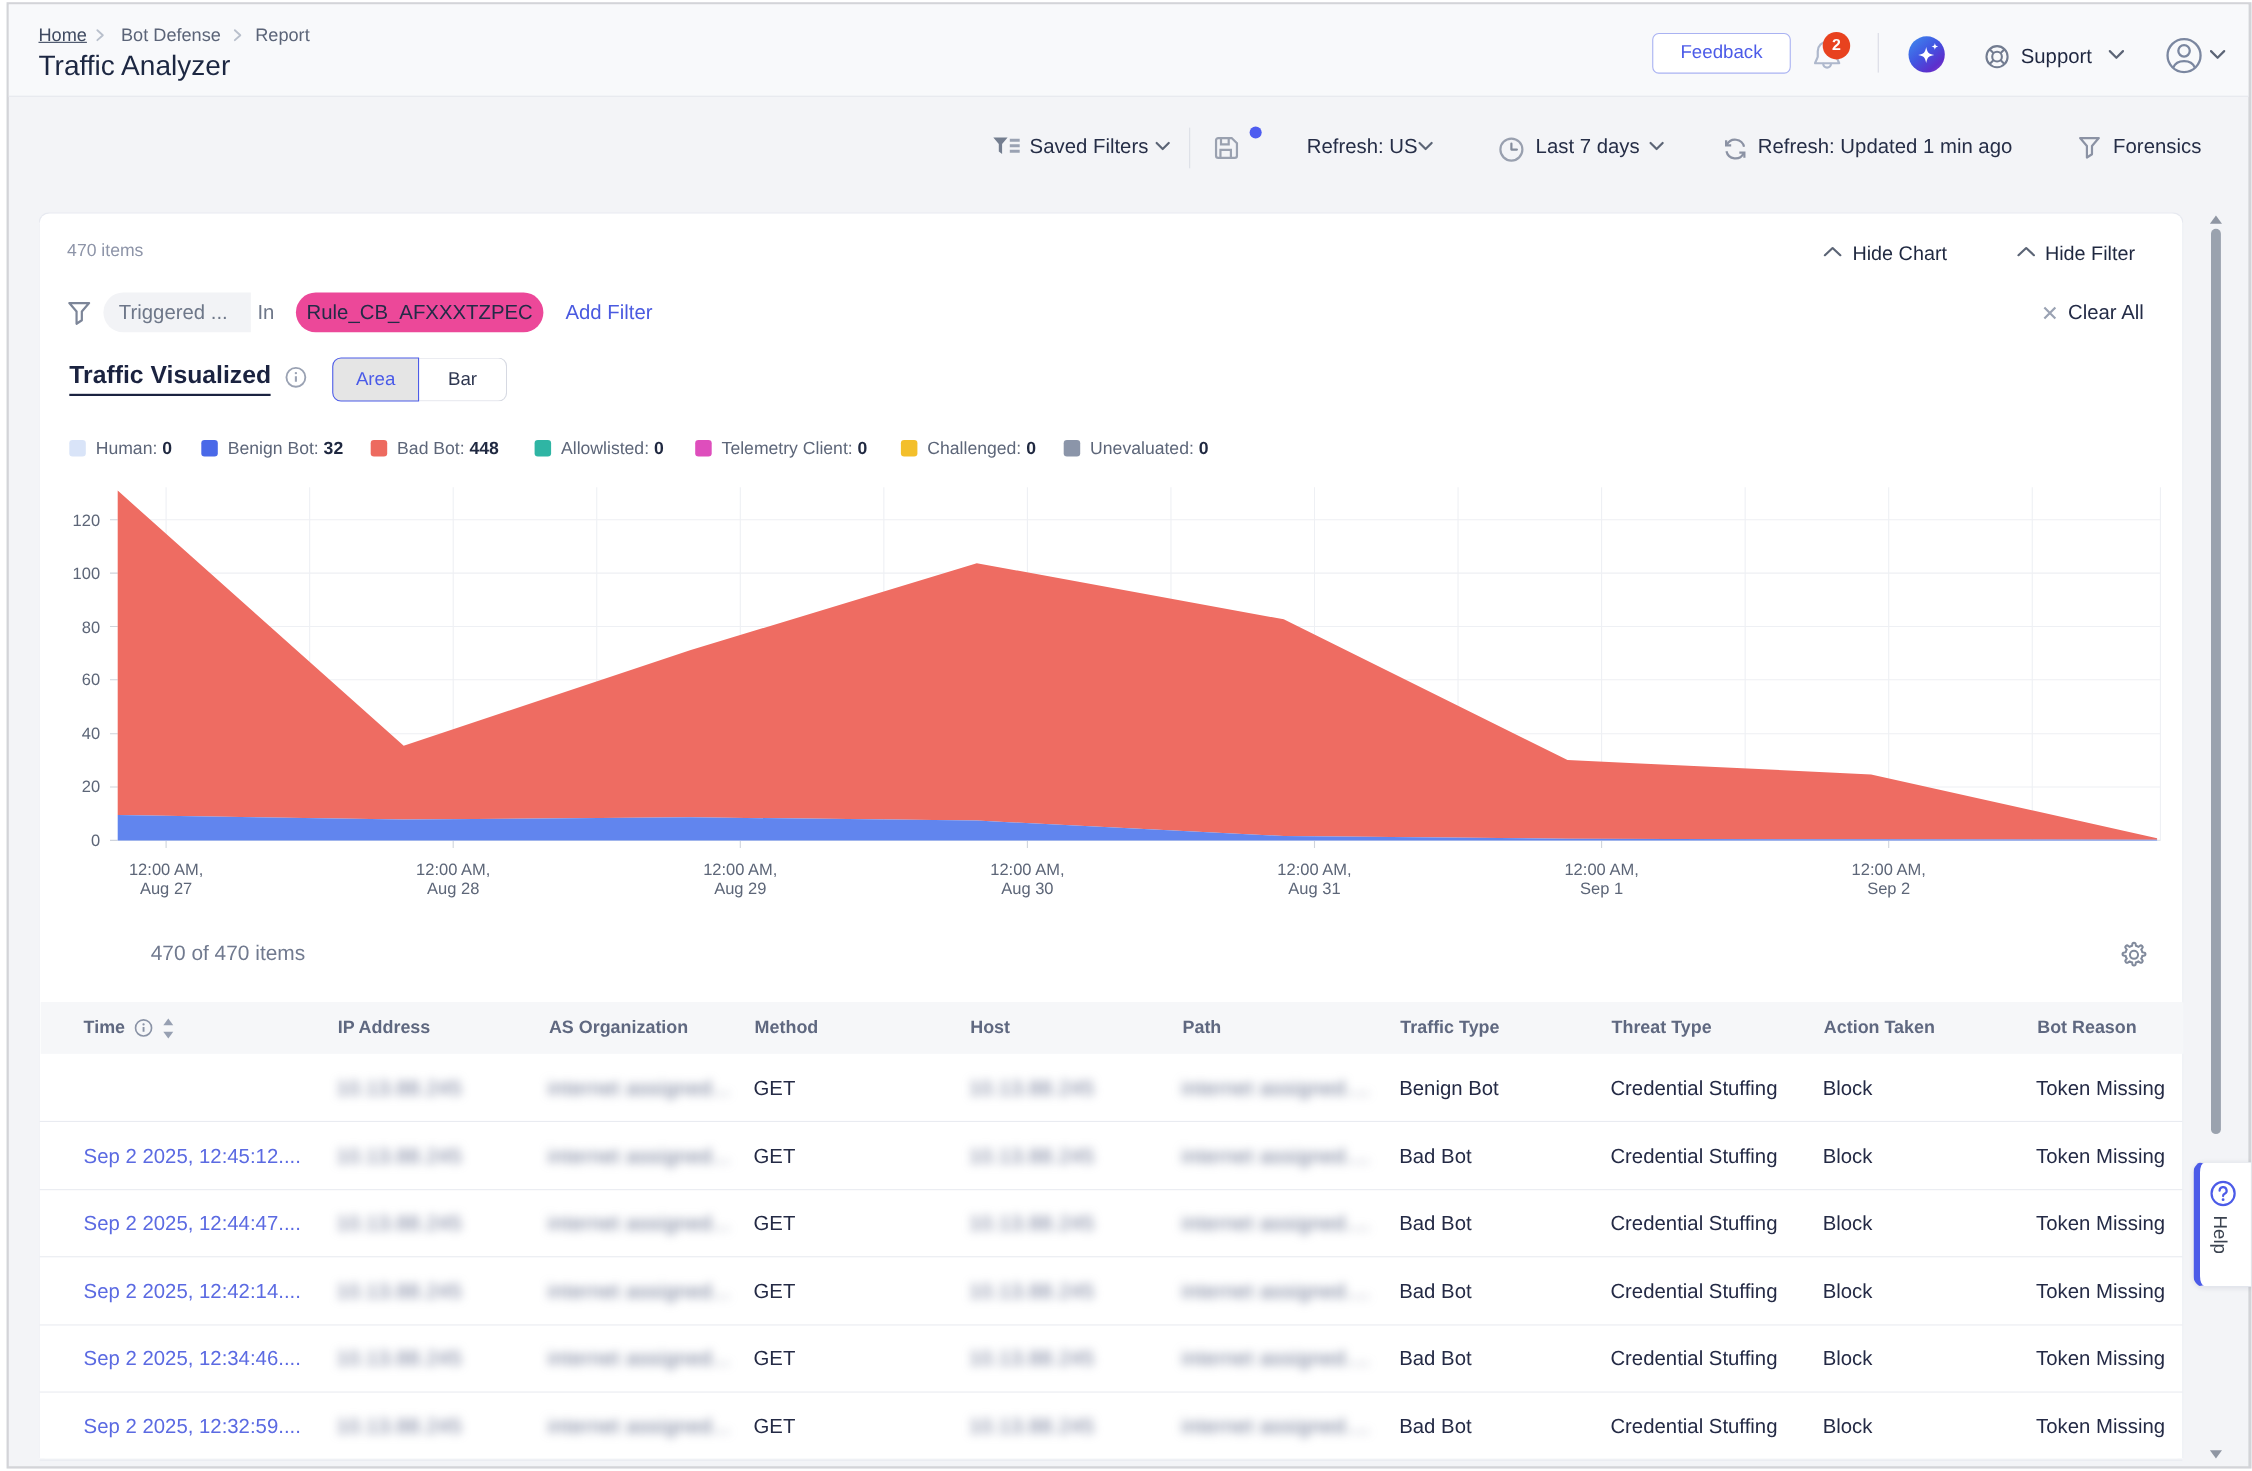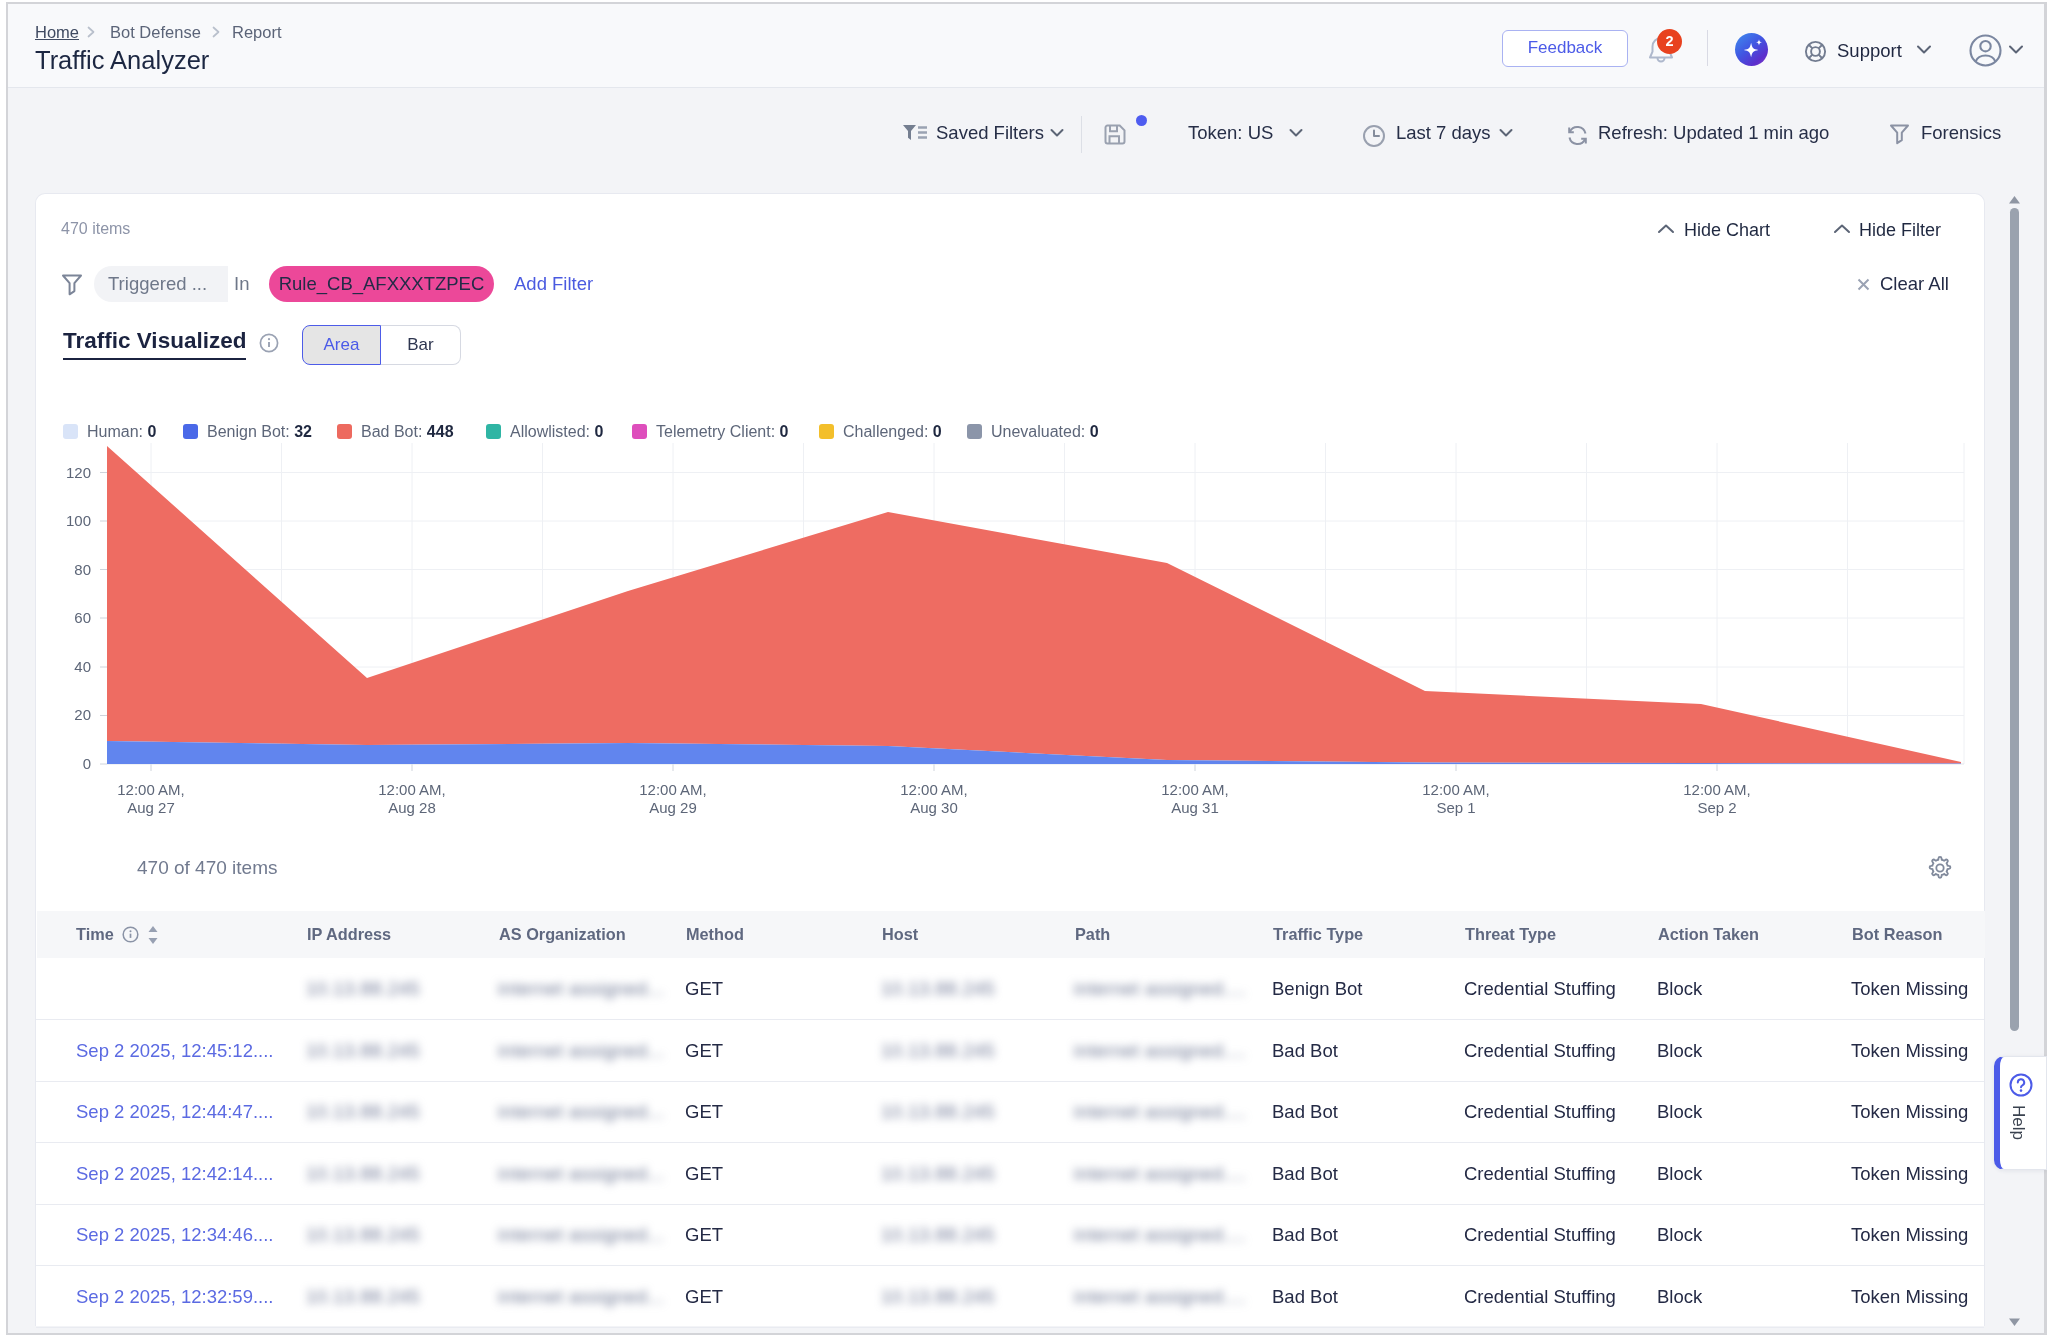--- a/index.html
+++ b/index.html
@@ -9,21 +9,21 @@
 #frame { position:absolute; left:6px; top:2px; width:2041px; height:1333px; border:2px solid #d3d4d8; border-right-width:3px; background:#f3f4f7; }
 #topbar { position:absolute; left:8px; top:4px; width:2036px; height:84px; background:#f8f9fb; border-bottom:1px solid #e4e7ed; }
 .crumb { position:absolute; top:19px; font-size:16.5px; color:#5b6478; }
 #title { position:absolute; left:27px; top:42px; font-size:25.5px; font-weight:500; color:#1c2742; }
 #fbbtn { position:absolute; left:1494px; top:26px; width:126px; height:37px; border:1.5px solid #a9b2f2; border-radius:6px; background:#fff; color:#4c5be8; font-size:17px; text-align:center; line-height:34px; }
 .tbtext { position:absolute; top:122px; font-size:18.5px; color:#262e47; }
 .tbdiv { position:absolute; width:1px; background:#dcdfe6; }
 #card { position:absolute; left:35px; top:193px; width:1950px; height:1133px; background:#fff; border:1px solid #e7e9f0; border-radius:10px; border-bottom:none; border-bottom-left-radius:0; border-bottom-right-radius:0; }
 .chev { stroke:#5c6576; stroke-width:2; fill:none; stroke-linecap:round; stroke-linejoin:round; }
 .pill { position:absolute; top:72px; height:36px; line-height:36px; font-size:18.5px; }
-.legitem { position:absolute; top:206px; height:16px; font-size:16px; color:#5d6679; white-space:nowrap;margin-top:23px; }
+.legitem { position:absolute; top:206px; height:16px; font-size:16px; color:#5d6679; white-space:nowrap; }
 .legsq { display:inline-block; width:15px; height:15px; border-radius:3px; margin-right:9px; vertical-align:-2px; }
 .legitem b { color:#1f2840; font-weight:700; }
 .th { position:absolute; top:0; font-size:16.3px; font-weight:700; color:#5f6880; line-height:47px; white-space:nowrap; }
 .row { position:absolute; left:0; width:1948px; height:62px; border-bottom:1px solid #e9ebf1; }
 .cell { position:absolute; top:0; font-size:18.5px; color:#242a45; line-height:61px; white-space:nowrap; }
 .cell.lnk { color:#5b6ae2; }
 .blur1 { filter:blur(4.5px); color:#6d7694; letter-spacing:0.5px; }
 .blur2 { filter:blur(4.5px); color:#697390; letter-spacing:0.5px; }
 </style>
 </head>
@@ -80,21 +80,21 @@
   <svg class="abs" style="left:1049px; top:128px;" width="16" height="11" viewBox="0 0 16 11">
       <path class="chev" d="M2.5 2 L8 7.5 L13.5 2"></path>
     </svg>
   <div class="tbdiv" style="left:1081px; top:116px; height:37px;"></div>
   <svg class="abs" style="left:1103px; top:123px;" width="24" height="23" viewBox="0 0 24 23">
     <path d="M2.5 4.5 a2 2 0 0 1 2-2 h12.2 l4.8 4.8 v11.2 a2 2 0 0 1-2 2 h-15 a2 2 0 0 1-2-2 z" fill="none" stroke="#9aa1b0" stroke-width="2"></path>
     <path d="M7 2.8v5.4h7V2.8" fill="none" stroke="#9aa1b0" stroke-width="2"></path>
     <path d="M6.5 20.3v-7h9.5v7" fill="none" stroke="#9aa1b0" stroke-width="2"></path>
   </svg>
   <div class="abs" style="left:1136px; top:115px; width:11px; height:11px; border-radius:50%; background:#4e5cf0;"></div>
-  <span class="tbtext" style="left:1188px;">Token: US</span>
+  <span class="tbtext" style="left:1188px;">Refresh: US</span>
   <svg class="abs" style="left:1288px; top:128px;" width="16" height="11" viewBox="0 0 16 11">
       <path class="chev" d="M2.5 2 L8 7.5 L13.5 2"></path>
     </svg>
   <svg class="abs" style="left:1362px; top:124px;" width="24" height="24" viewBox="0 0 24 24">
     <circle cx="12" cy="12" r="10" fill="none" stroke="#99a0af" stroke-width="2"></circle>
     <path d="M12 6.5V12h5" fill="none" stroke="#848c9c" stroke-width="2" stroke-linecap="round" stroke-linejoin="round"></path>
   </svg>
   <span class="tbtext" style="left:1396px;">Last 7 days</span>
   <svg class="abs" style="left:1498px; top:128px;" width="16" height="11" viewBox="0 0 16 11">
       <path class="chev" d="M2.5 2 L8 7.5 L13.5 2"></path>

